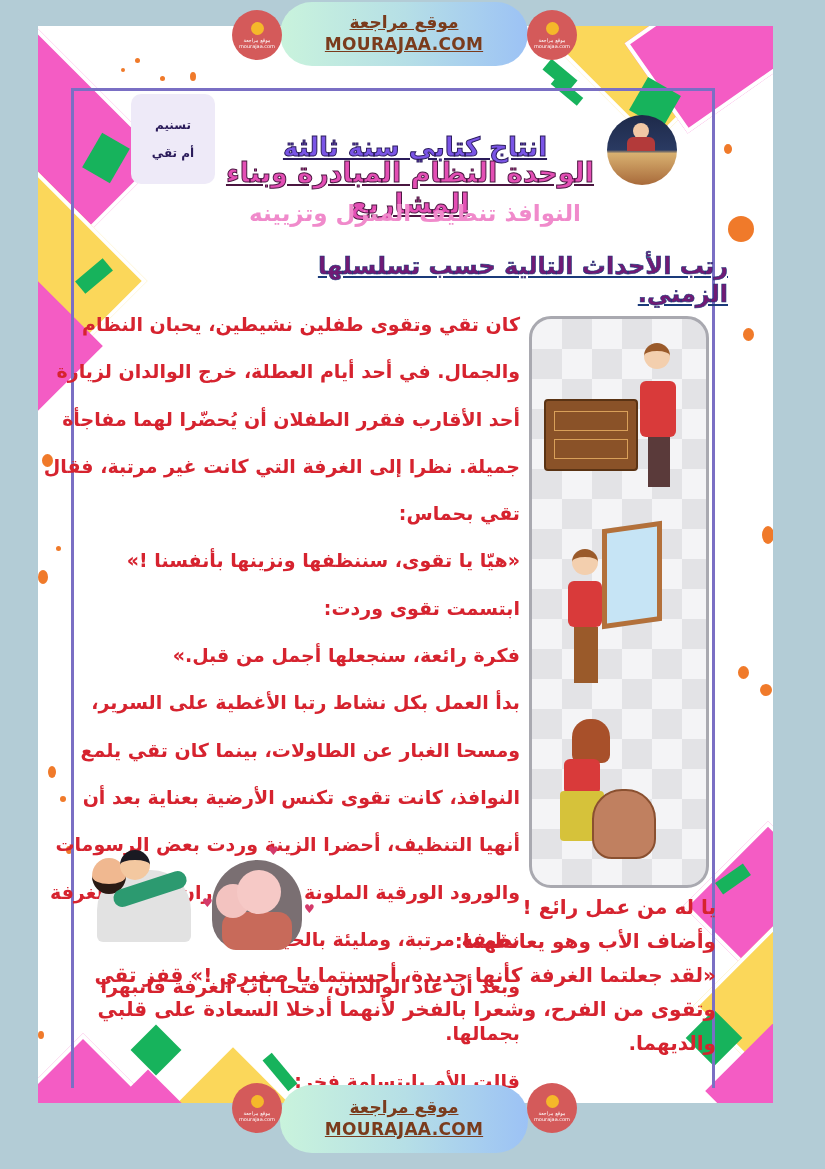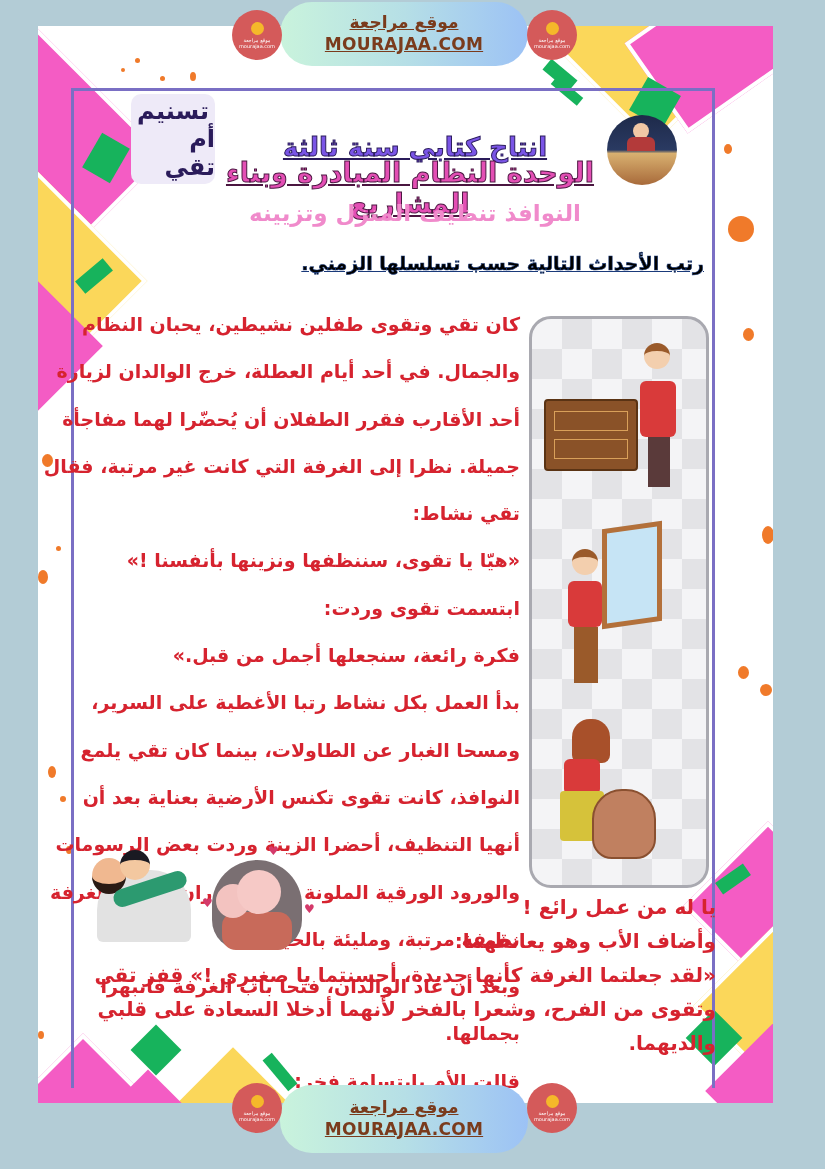--- a/index.html
+++ b/index.html
@@ -40,21 +40,21 @@
       display: flex; flex-direction: column; align-items: center; justify-content: center;
     }
     .logo .book { width: 13px; height: 13px; border-radius: 50%; background: #f5b82a; margin-bottom: 2px; }
     .logo .t { color: #fff; font-size: 5px; line-height: 6px; text-align: center; }
     .author-box {
       position: absolute; left: 131px; top: 94px; width: 84px; height: 90px;
       background: #eeeaf8; border-radius: 10px; z-index: 10;
       display: flex; flex-direction: column; align-items: center; justify-content: center;
       direction: rtl;
     }
-    .author-box span { color: #2a1b5a; font-size: 24px; font-weight: bold; line-height: 28px; }
+    .author-box span { color: #2a1b5a; font-size: 12px; font-weight: bold; line-height: 28px; }
     .avatar {
       position: absolute; left: 607px; top: 115px; width: 70px; height: 70px; border-radius: 50%;
       background: linear-gradient(180deg, #1e2a4a 0%, #2a3a62 50%, #d8b070 55%, #a86a3a 100%);
       z-index: 10; overflow: hidden;
     }
     .avatar .face { position: absolute; left: 26px; top: 8px; width: 16px; height: 16px; border-radius: 50%; background: #f1c7a5; }
     .avatar .shirt { position: absolute; left: 20px; top: 22px; width: 28px; height: 14px; background: #b33a3a; border-radius: 6px 6px 0 0; }
     .title1 {
       position: absolute; left: 280px; top: 114px; width: 270px; text-align: center; direction: rtl;
       font-size: 26px; font-weight: bold; color: #7a55e6; text-decoration: underline;
@@ -63,22 +63,22 @@
     .title2 {
       position: absolute; left: 200px; top: 157px; width: 420px; text-align: center; direction: rtl;
       font-size: 27px; font-weight: bold; color: #e34fb4; text-decoration: underline;
       -webkit-text-stroke: 1px #4a1640; z-index: 10;
     }
     .title3 {
       position: absolute; left: 245px; top: 200px; width: 340px; text-align: center; direction: rtl;
       font-size: 23px; font-weight: bold; color: #f08acb; z-index: 10;
     }
     .instruction {
-      position: absolute; left: 292px; top: 252px; width: 412px; text-align: right; direction: rtl;
-      font-size: 19px; font-weight: bold; color: #000000; text-decoration: underline;
+      position: absolute; left: 316px; top: 252px; width: 412px; text-align: right; direction: rtl;
+      font-size: 24px; font-weight: bold; color: #701a75; text-decoration: underline;
       -webkit-text-stroke: 0.6px #1a3a7a; z-index: 10;
     }
     .story {
       position: absolute; left: 75px; top: 292px; width: 445px; direction: rtl; text-align: right;
       color: #d6232f; font-weight: bold; font-size: 19px; line-height: 29.3px; z-index: 10;
     }
     .story p { white-space: nowrap; margin-top: 18px; }
     .story-tail {
       position: absolute; left: 60px; top: 890px; width: 656px; direction: rtl; text-align: right;
       color: #d6232f; font-weight: bold; font-size: 20px; line-height: 34px; z-index: 10;
@@ -177,21 +177,21 @@
 <div class="title1">انتاج كتابي سنة ثالثة</div>
 <div class="title2">الوحدة النظام المبادرة وبناء المشاريع</div>
 <div class="title3">النوافذ تنظيف المنزل وتزيينه</div>
 <div class="instruction">رتب الأحداث التالية حسب تسلسلها الزمني.</div>
 
 <div class="story">
   <p>كان تقي وتقوى طفلين نشيطين، يحبان النظام</p>
   <p>والجمال. في أحد أيام العطلة، خرج الوالدان لزيارة</p>
   <p>أحد الأقارب فقرر الطفلان أن يُحضّرا لهما مفاجأة</p>
   <p>جميلة. نظرا إلى الغرفة التي كانت غير مرتبة، فقال</p>
-  <p>تقي نشاط:</p>
+  <p>تقي بحماس:</p>
   <p>«هيّا يا تقوى، سننظفها ونزينها بأنفسنا !»</p>
   <p>ابتسمت تقوى وردت:</p>
   <p>فكرة رائعة، سنجعلها أجمل من قبل.»</p>
   <p>بدأ العمل بكل نشاط رتبا الأغطية على السرير،</p>
   <p>ومسحا الغبار عن الطاولات، بينما كان تقي يلمع</p>
   <p>النوافذ، كانت تقوى تكنس الأرضية بعناية بعد أن</p>
   <p>أنهيا التنظيف، أحضرا الزينة وردت بعض الرسومات</p>
   <p>والورود الورقية الملونة على الجدران صارت الغرفة</p>
   <p>نظيفة مرتبة، ومليئة بالحياة .</p>
   <p>وبعد أن عاد الوالدان، فتحا باب الغرفة فانبهرا</p>

